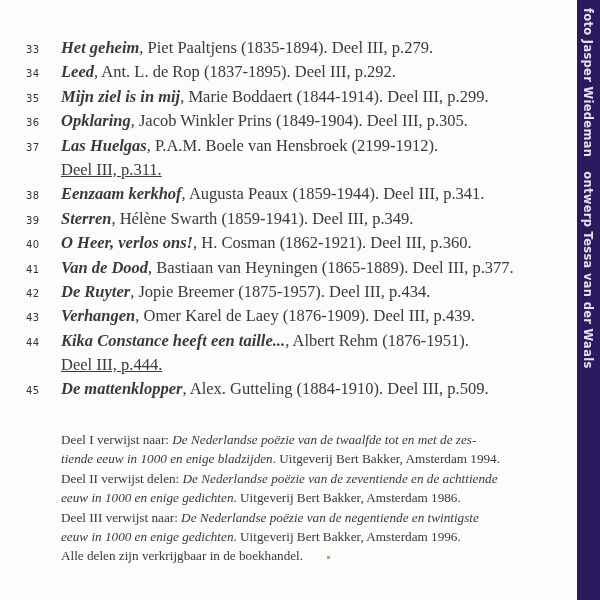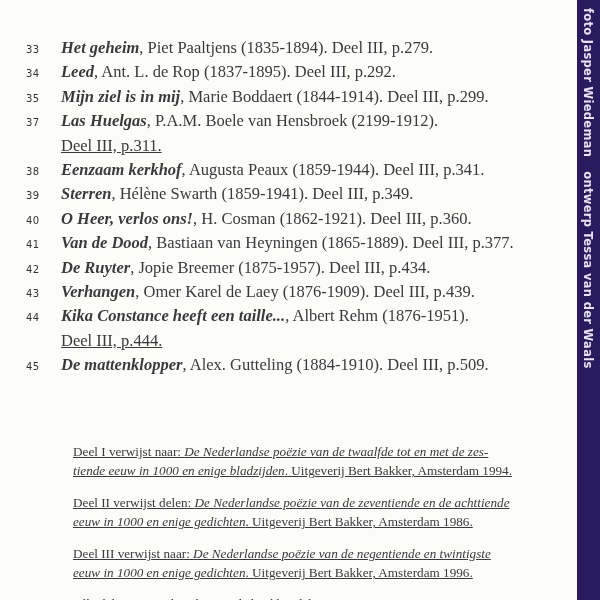--- a/index.html
+++ b/index.html
@@ -61,22 +61,21 @@
       width: 500px;
       font-family: "Liberation Serif", serif;
       font-size: 13.2px;
       line-height: 19.4px;
       color: #3a3a3a;
     }
     .notes .ital {
       font-style: italic;
     }
     .notes p {
-      margin: 12px;
-      text-decoration: underline;
+      margin: 0;
     }
     .dot {
       display: inline-block;
       width: 3px;
       height: 3px;
       background: #b3a78a;
       margin-left: 24px;
       vertical-align: middle;
     }
     .sidebar {
@@ -113,20 +112,24 @@
       <span class="num">33</span>
       <span class="entry"><span class="title">Het geheim</span><span>, Piet Paaltjens (1835-1894). Deel III, p.279.</span></span>
     </div>
     <div class="row">
       <span class="num">34</span>
       <span class="entry"><span class="title">Leed</span><span>, Ant. L. de Rop (1837-1895). Deel III, p.292.</span></span>
     </div>
     <div class="row">
       <span class="num">35</span>
       <span class="entry"><span class="title">Mijn ziel is in mij</span><span>, Marie Boddaert (1844-1914). Deel III, p.299.</span></span>
+    </div>
+    <div class="row">
+      <span class="num">36</span>
+      <span class="entry"><span class="title">Opklaring</span><span>, Jacob Winkler Prins (1849-1904). Deel III, p.305.</span></span>
     </div>
     <div class="row">
       <span class="num">37</span>
       <span class="entry"><span class="title">Las Huelgas</span><span>, P.A.M. Boele van Hensbroek (2199-1912).</span></span>
     </div>
     <div class="row cont">
       <span class="entry">Deel III, p.311.</span>
     </div>
     <div class="row">
       <span class="num">38</span>

